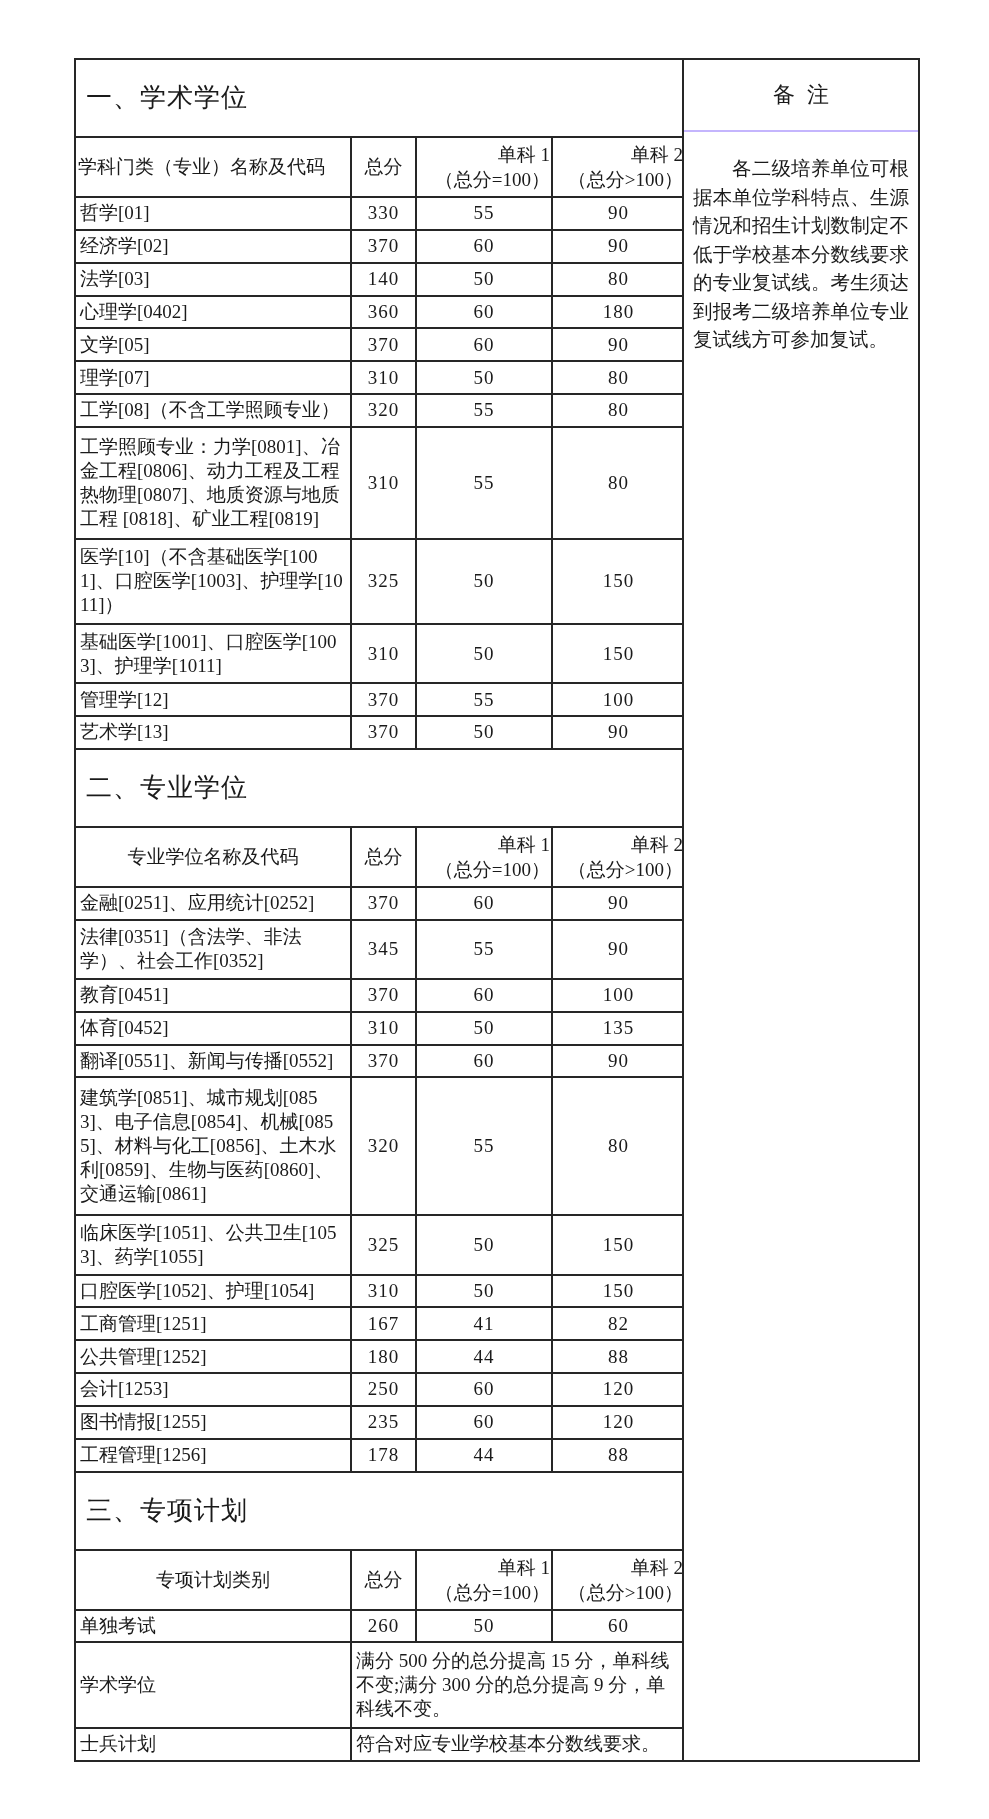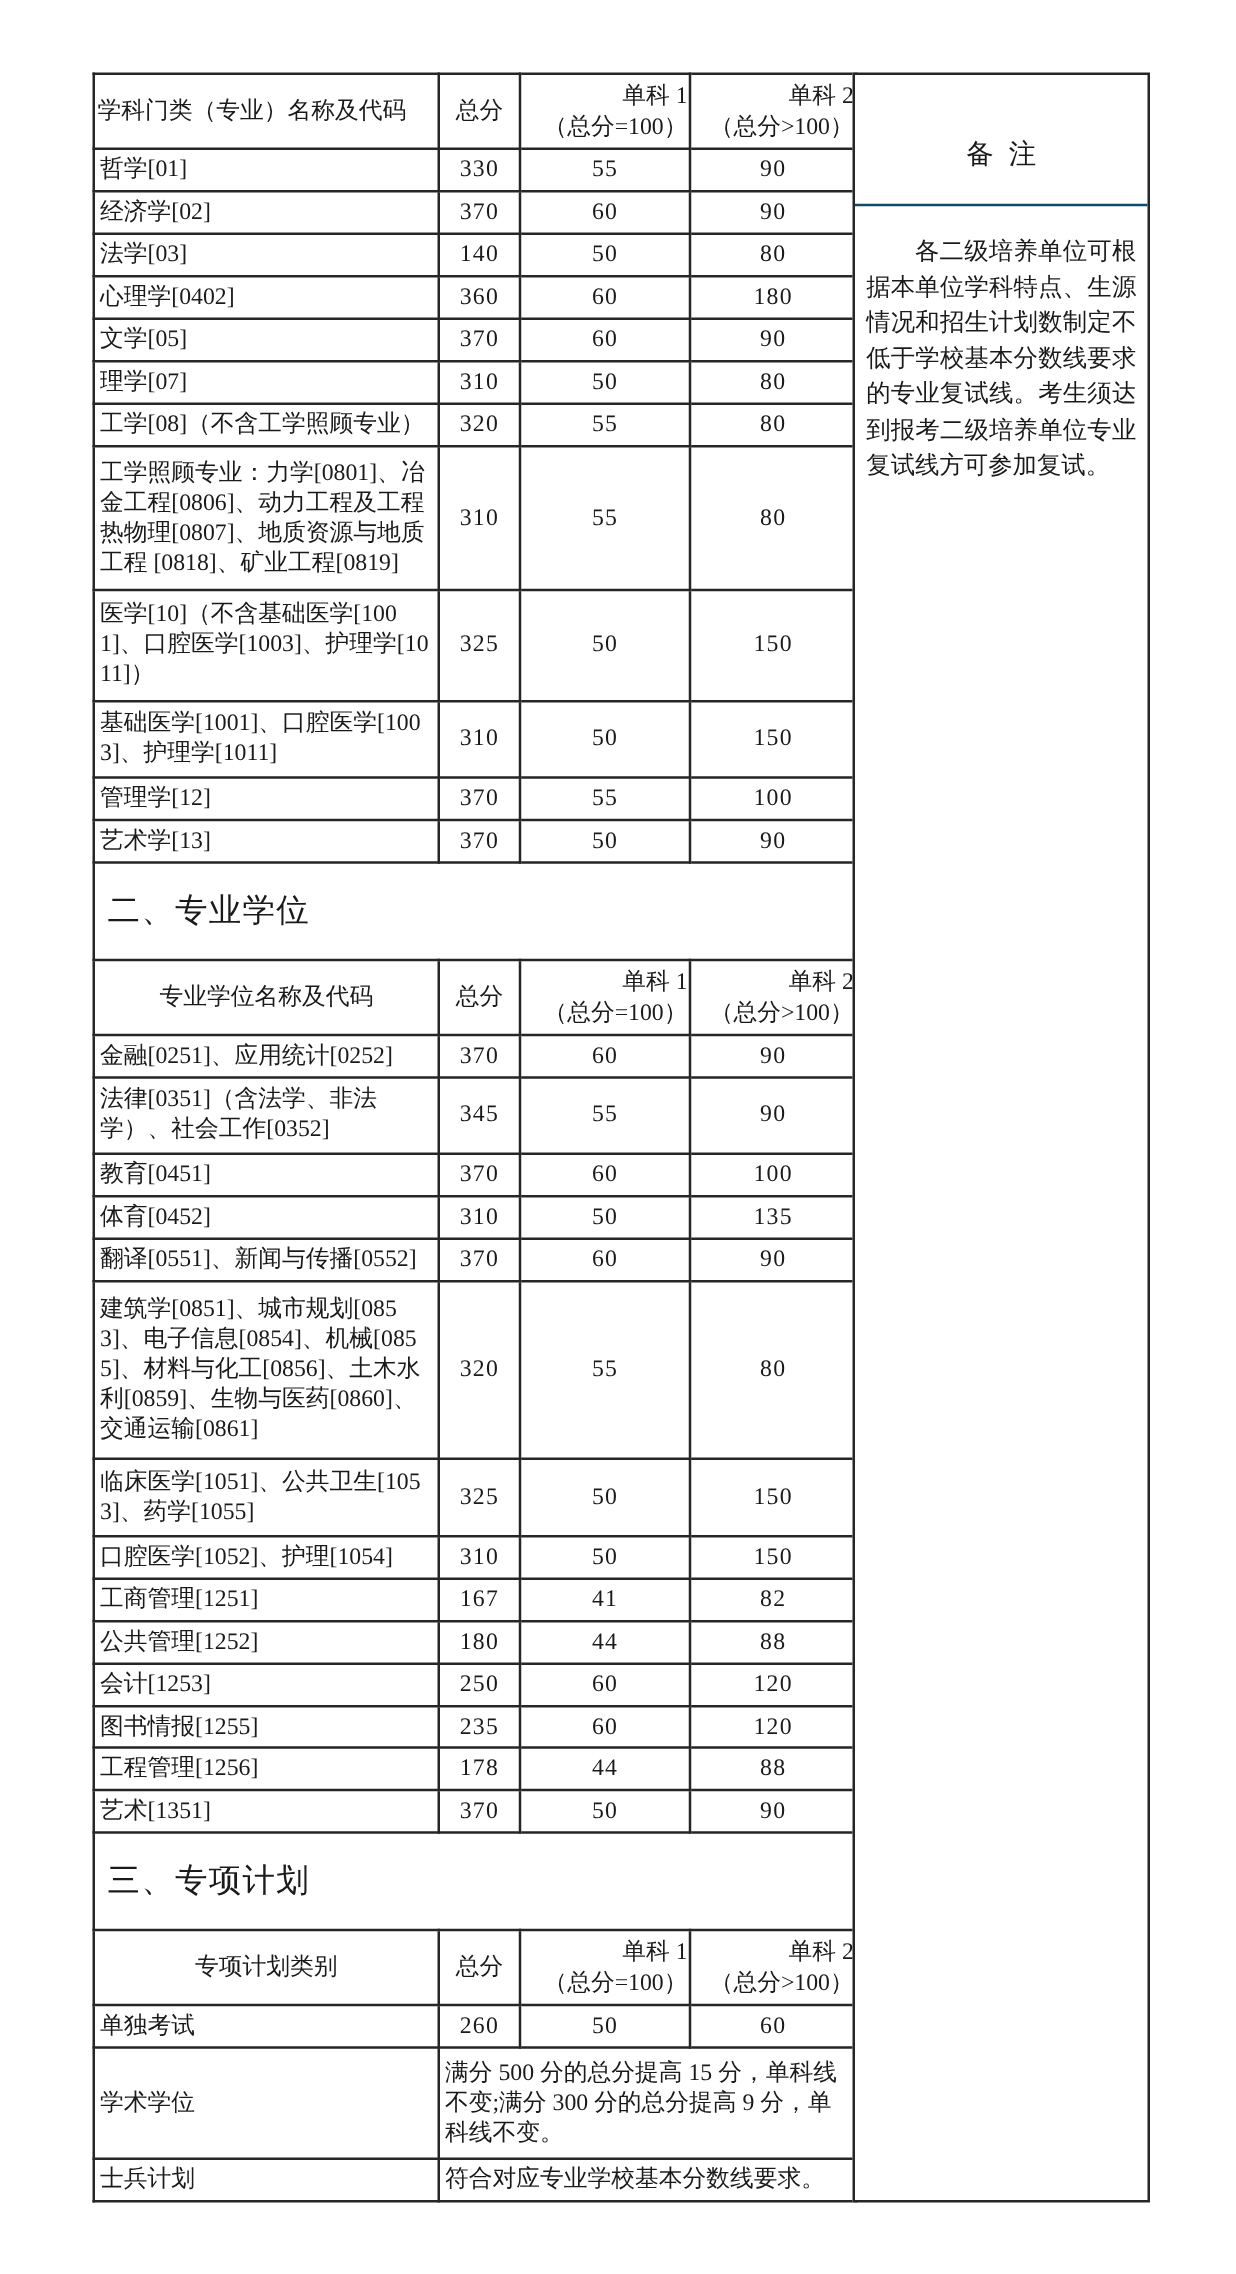--- a/index.html
+++ b/index.html
@@ -34,24 +34,24 @@
   tr.head-row td.name-h-left{text-align:left;padding-left:2px;}
   .hdr-line{line-height:25px;text-align:right;}
   td.merged-cell{text-align:left;padding:2px 6px 2px 8px;}
   .remark{
     position:absolute;left:682px;top:58px;
     width:238px;height:1704px;
     border:2px solid #262626;box-sizing:border-box;
     background:#ffffff;
   }
   .remark-header{
-    height:82px;box-sizing:border-box;
-    border-bottom:2px solid #0c4a6e;
+    height:72px;box-sizing:border-box;
+    border-bottom:2px solid #c4b5fd;
     display:flex;align-items:center;justify-content:center;
-    font-size:22px;letter-spacing:0.55em;text-indent:0.55em;margin-top:23px;
+    font-size:22px;letter-spacing:0.55em;text-indent:0.55em;
   }
   .remark-body{
     padding:23px 9px 0 9px;
     font-size:19.5px;line-height:28.5px;
     text-indent:2em;text-align:justify;
     word-break:break-all;
   }
 </style>
 </head>
 <body>
@@ -59,20 +59,23 @@
 <div class="page">
 
   <table class="score-table">
     <colgroup>
       <col style="width:276px">
       <col style="width:65px">
       <col style="width:136px">
       <col style="width:133px">
     </colgroup>
     <tbody id="table-body">
+        <tr class="sec-title-row">
+          <td colspan="4">一、学术学位</td>
+        </tr>
         <tr class="head-row">
           <td class="name-h-left">学科门类（专业）名称及代码</td>
           <td>总分</td>
           <td>
             <div class="hdr-line">单科 1</div>
             <div class="hdr-line">（总分=100）</div>
           </td>
           <td>
             <div class="hdr-line">单科 2</div>
             <div class="hdr-line">（总分&gt;100）</div>
@@ -236,26 +239,20 @@
           <td class="num-cell">235</td>
           <td class="num-cell">60</td>
           <td class="num-cell">120</td>
         </tr>
         <tr>
           <td class="name-cell">工程管理[1256]</td>
           <td class="num-cell">178</td>
           <td class="num-cell">44</td>
           <td class="num-cell">88</td>
         </tr>
-        <tr>
-          <td class="name-cell">艺术[1351]</td>
-          <td class="num-cell">370</td>
-          <td class="num-cell">50</td>
-          <td class="num-cell">90</td>
-        </tr>
         <tr class="sec-title-row">
           <td colspan="4">三、专项计划</td>
         </tr>
         <tr class="head-row">
           <td>专项计划类别</td>
           <td>总分</td>
           <td>
             <div class="hdr-line">单科 1</div>
             <div class="hdr-line">（总分=100）</div>
           </td>

